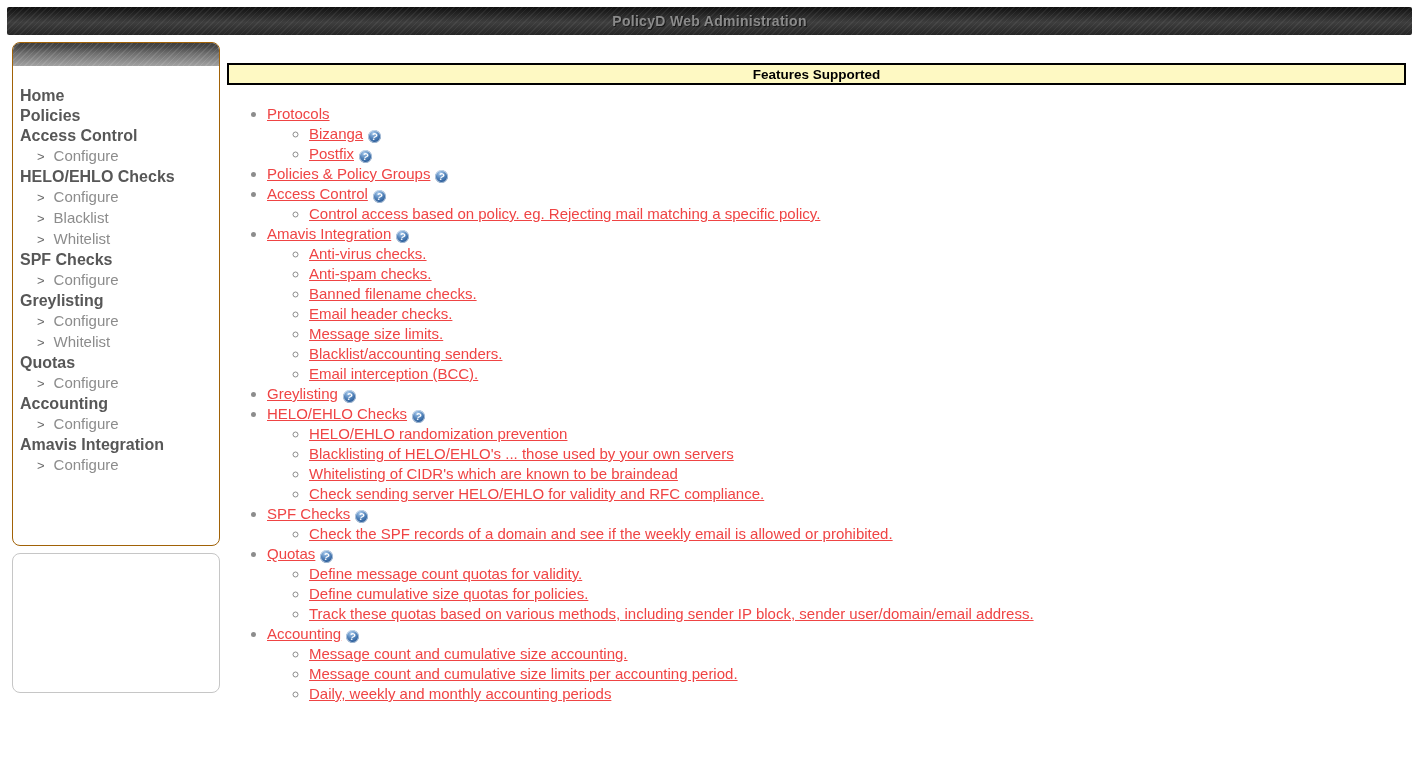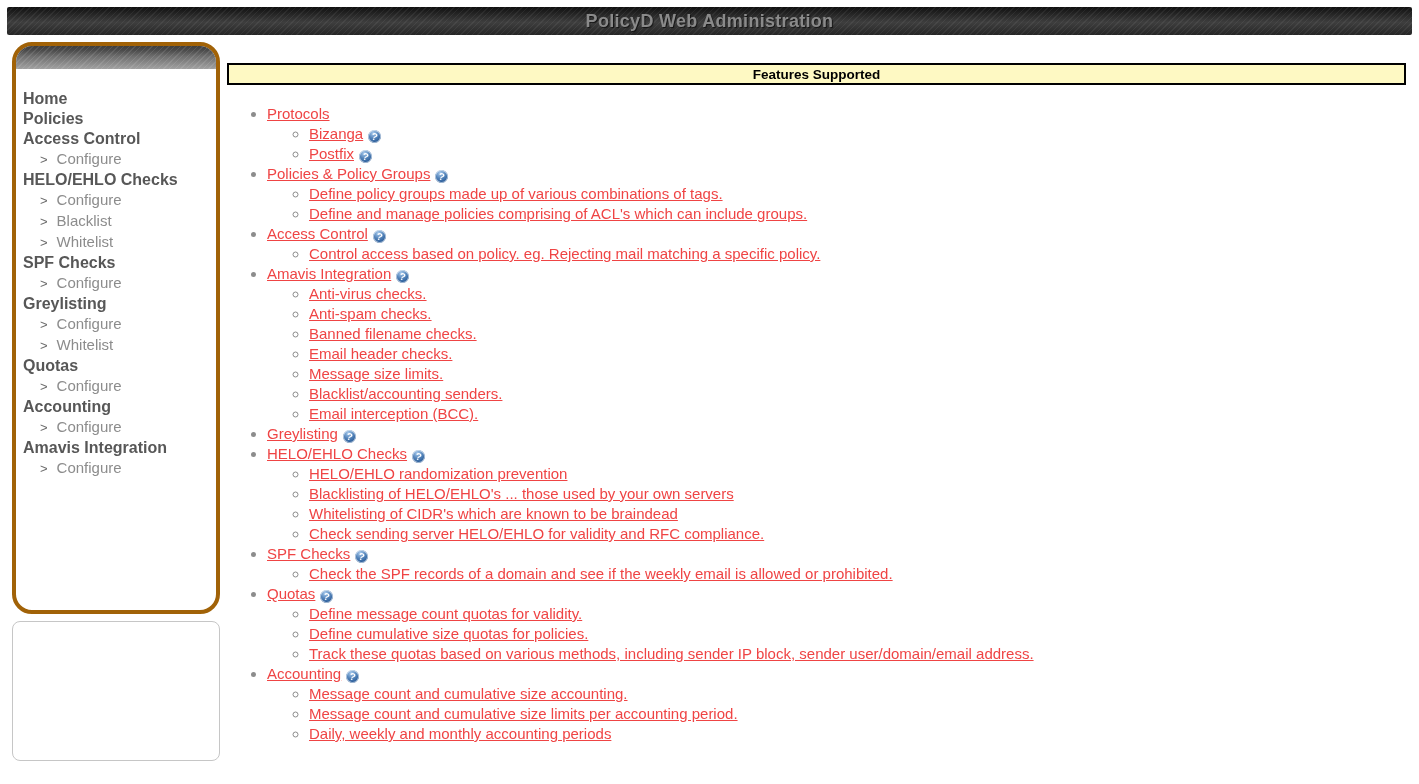--- a/index.html
+++ b/index.html
@@ -13,39 +13,39 @@
   .app-header {
     margin: 7px 7px 0 7px;
     height: 28px;
     background:
       repeating-linear-gradient(135deg, rgba(255,255,255,0.06) 0px, rgba(255,255,255,0.06) 1px, transparent 1px, transparent 4px),
       linear-gradient(to bottom, #101010 0%, #3e3e3e 55%, #262626 100%);
     display: flex; align-items: center; justify-content: center;
     border-radius: 2px;
   }
   .app-title {
-    font-size: 18px;
+    font-size: 14px;
     font-weight: bold;
     color: #8a8a8a;
     text-shadow: 1px 1px 1px rgba(0,0,0,0.65);
     letter-spacing: 0.3px;
   }
   
   .layout {
     display: flex;
     align-items: flex-start;
     margin: 7px 7px 0 12px;
   }
   
   .sidebar { width: 208px; flex: 0 0 208px; }
   .nav-box {
     box-sizing: border-box;
-    height: 572px;
-    border: 4px solid #a16207;
-    border-radius: 20px;
+    height: 504px;
+    border: 1px solid #a16207;
+    border-radius: 8px;
     overflow: hidden;
     background: #fff;
   }
   .nav-cap {
     height: 23px;
     background:
       repeating-linear-gradient(135deg, rgba(255,255,255,0.10) 0px, rgba(255,255,255,0.10) 1px, transparent 1px, transparent 4px),
       linear-gradient(to bottom, #3e3e3e 0%, #4a4a4a 18%, #6e6e6e 45%, #a2a2a2 100%);
   }
   .nav { padding: 20px 6px 0 7px; }
@@ -200,29 +200,20 @@
   </li>
 
   <li>
     <span class="feature-child-label">Postfix</span><span class="help-icon">?</span>
   </li>
 </ul>
   </li>
 
   <li>
     <span class="feature-label">Policies &amp; Policy Groups</span><span class="help-icon">?</span>
-    <ul class="children">
-  <li>
-    <span class="feature-child-label">Define policy groups made up of various combinations of tags.</span>
-  </li>
-
-  <li>
-    <span class="feature-child-label">Define and manage policies comprising of ACL's which can include groups.</span>
-  </li>
-</ul>
   </li>
 
   <li>
     <span class="feature-label">Access Control</span><span class="help-icon">?</span>
     <ul class="children">
   <li>
     <span class="feature-child-label">Control access based on policy. eg. Rejecting mail matching a specific policy.</span>
   </li>
 </ul>
   </li>

